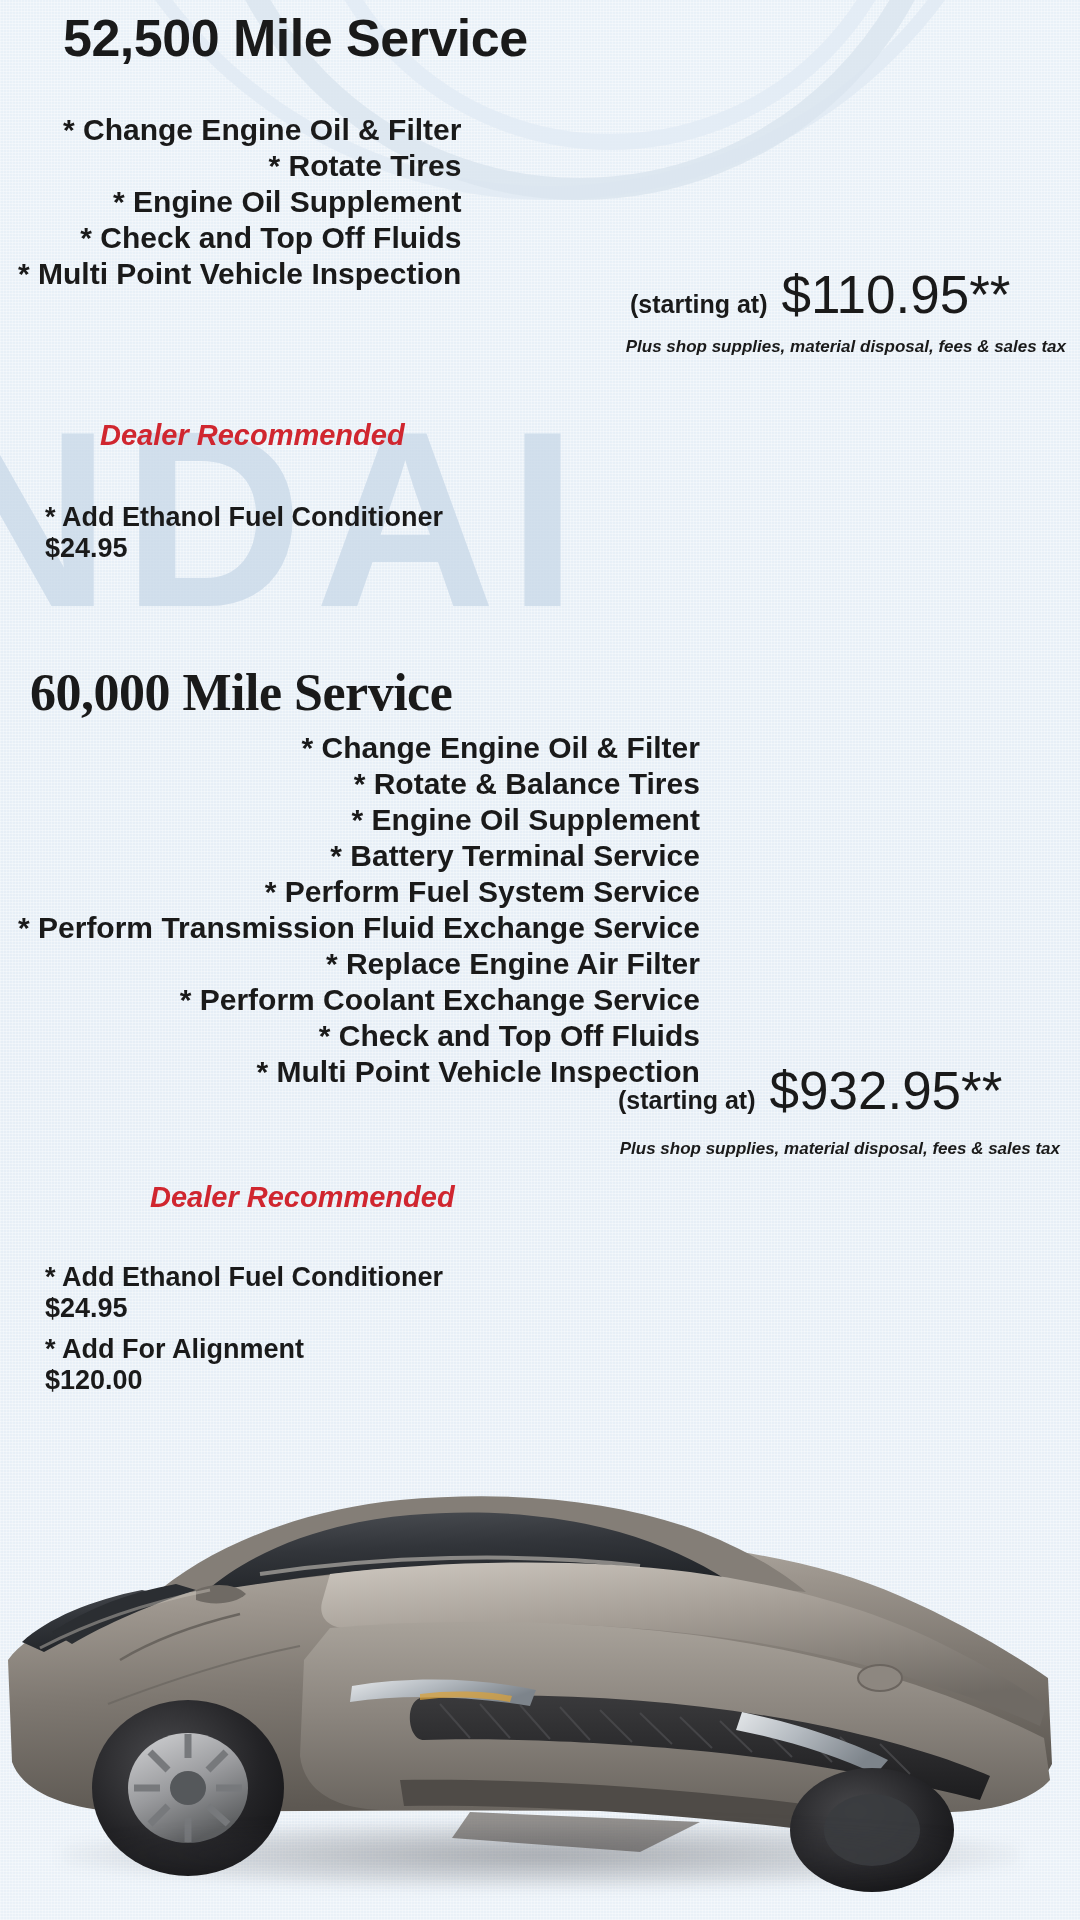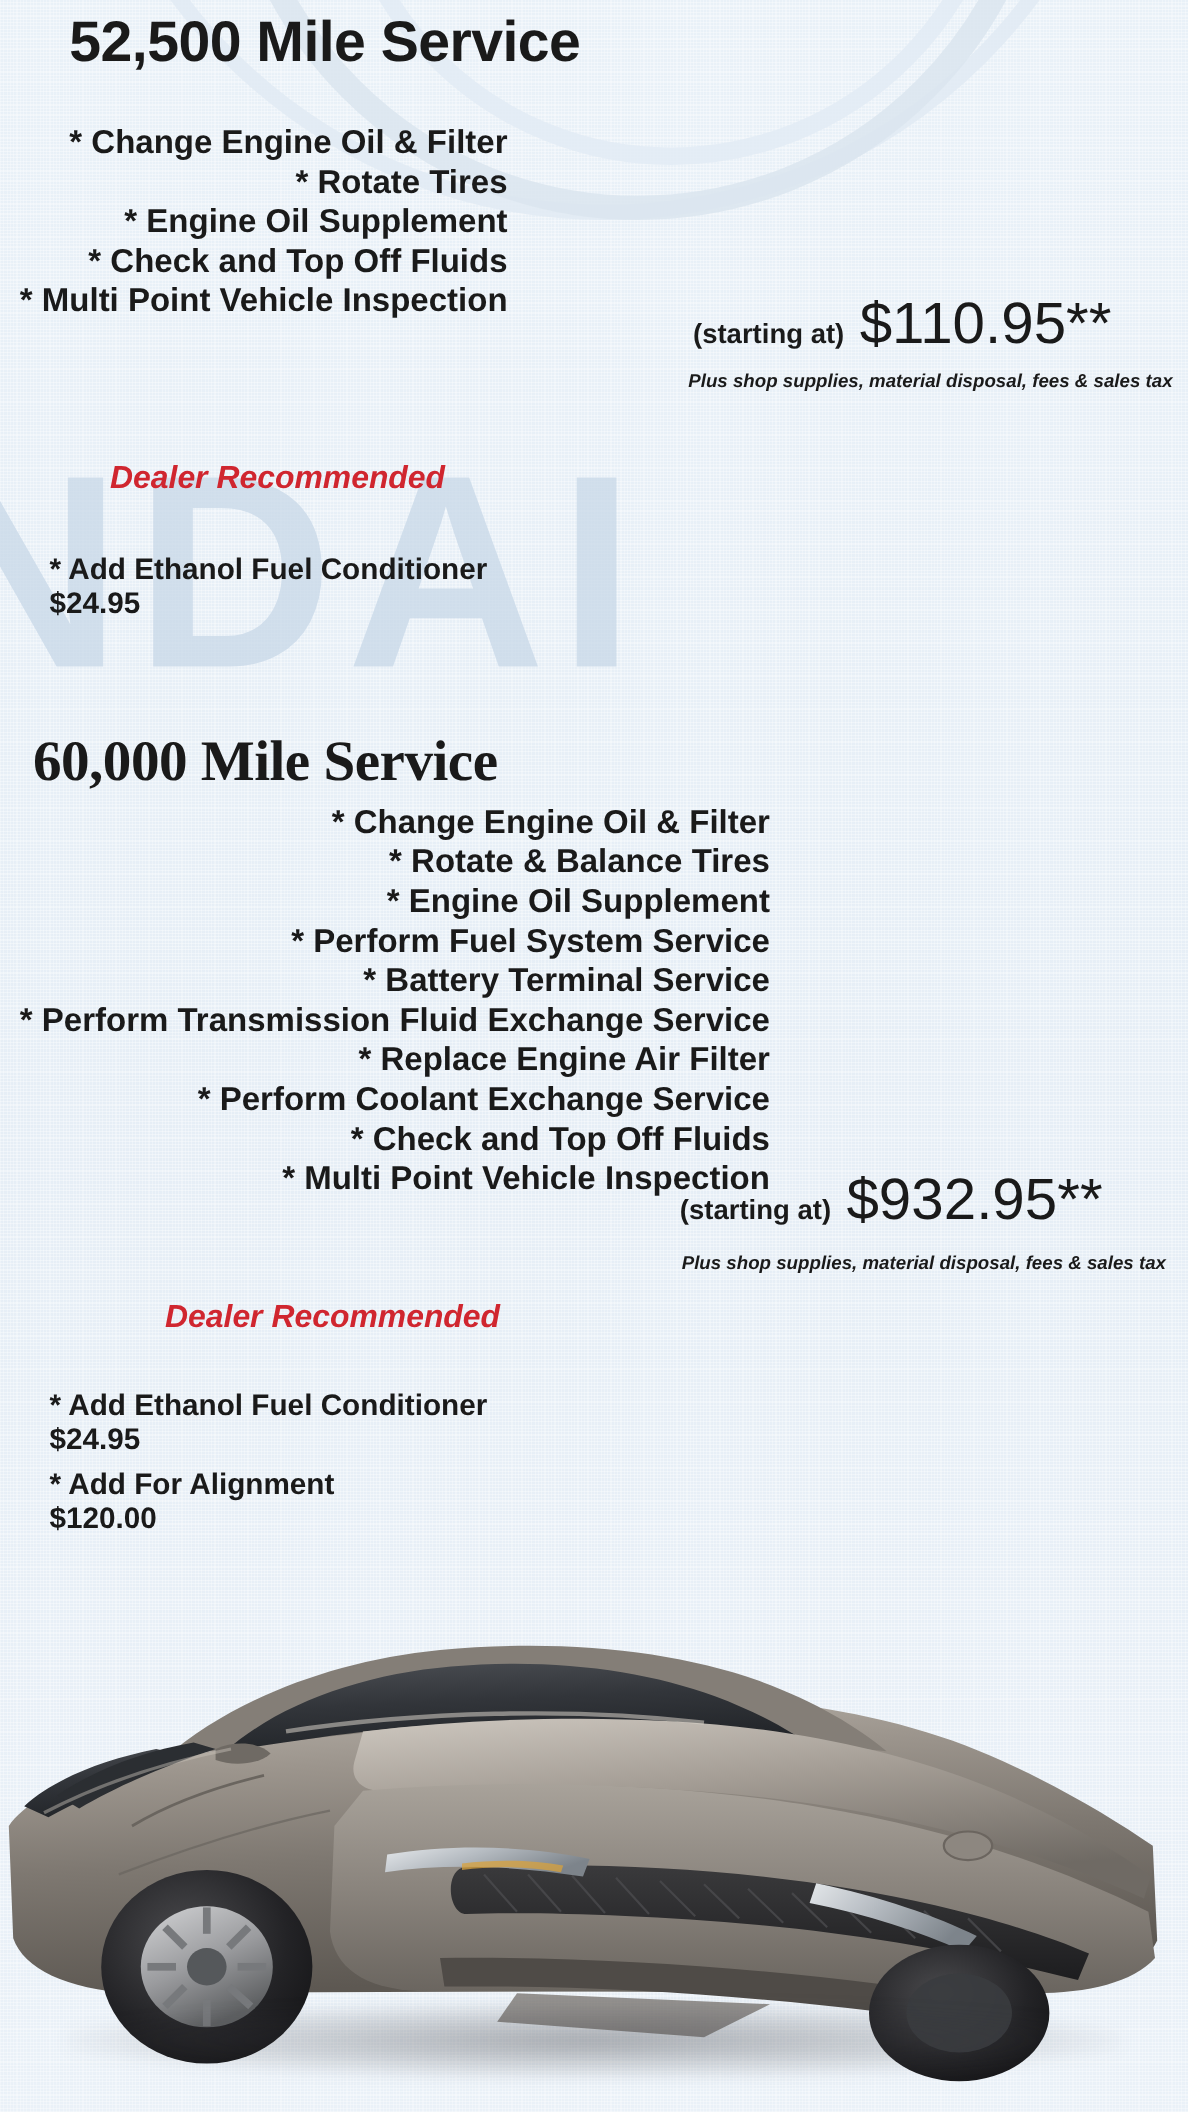--- a/index.html
+++ b/index.html
@@ -174,22 +174,22 @@
         <span>$24.95</span>
       </div>
     </div>
 
     <h1 class="section-title" id="blk2-title">60,000 Mile Service</h1>
 
     <ul class="svc-list" id="blk2-list">
       <li>* Change Engine Oil &amp; Filter</li>
       <li>* Rotate &amp; Balance Tires</li>
       <li>* Engine Oil Supplement</li>
+      <li>* Battery Terminal Service</li>
       <li>* Perform Fuel System Service</li>
-      <li>* Battery Terminal Service</li>
       <li>* Perform Transmission Fluid Exchange Service</li>
       <li>* Replace Engine Air Filter</li>
       <li>* Perform Coolant Exchange Service</li>
       <li>* Check and Top Off Fluids</li>
       <li>* Multi Point Vehicle Inspection</li>
     </ul>
 
     <div class="price-row" id="blk2-price">
       <span class="starting-at">(starting at)</span>
       <span class="big-price">$932.95**</span>

